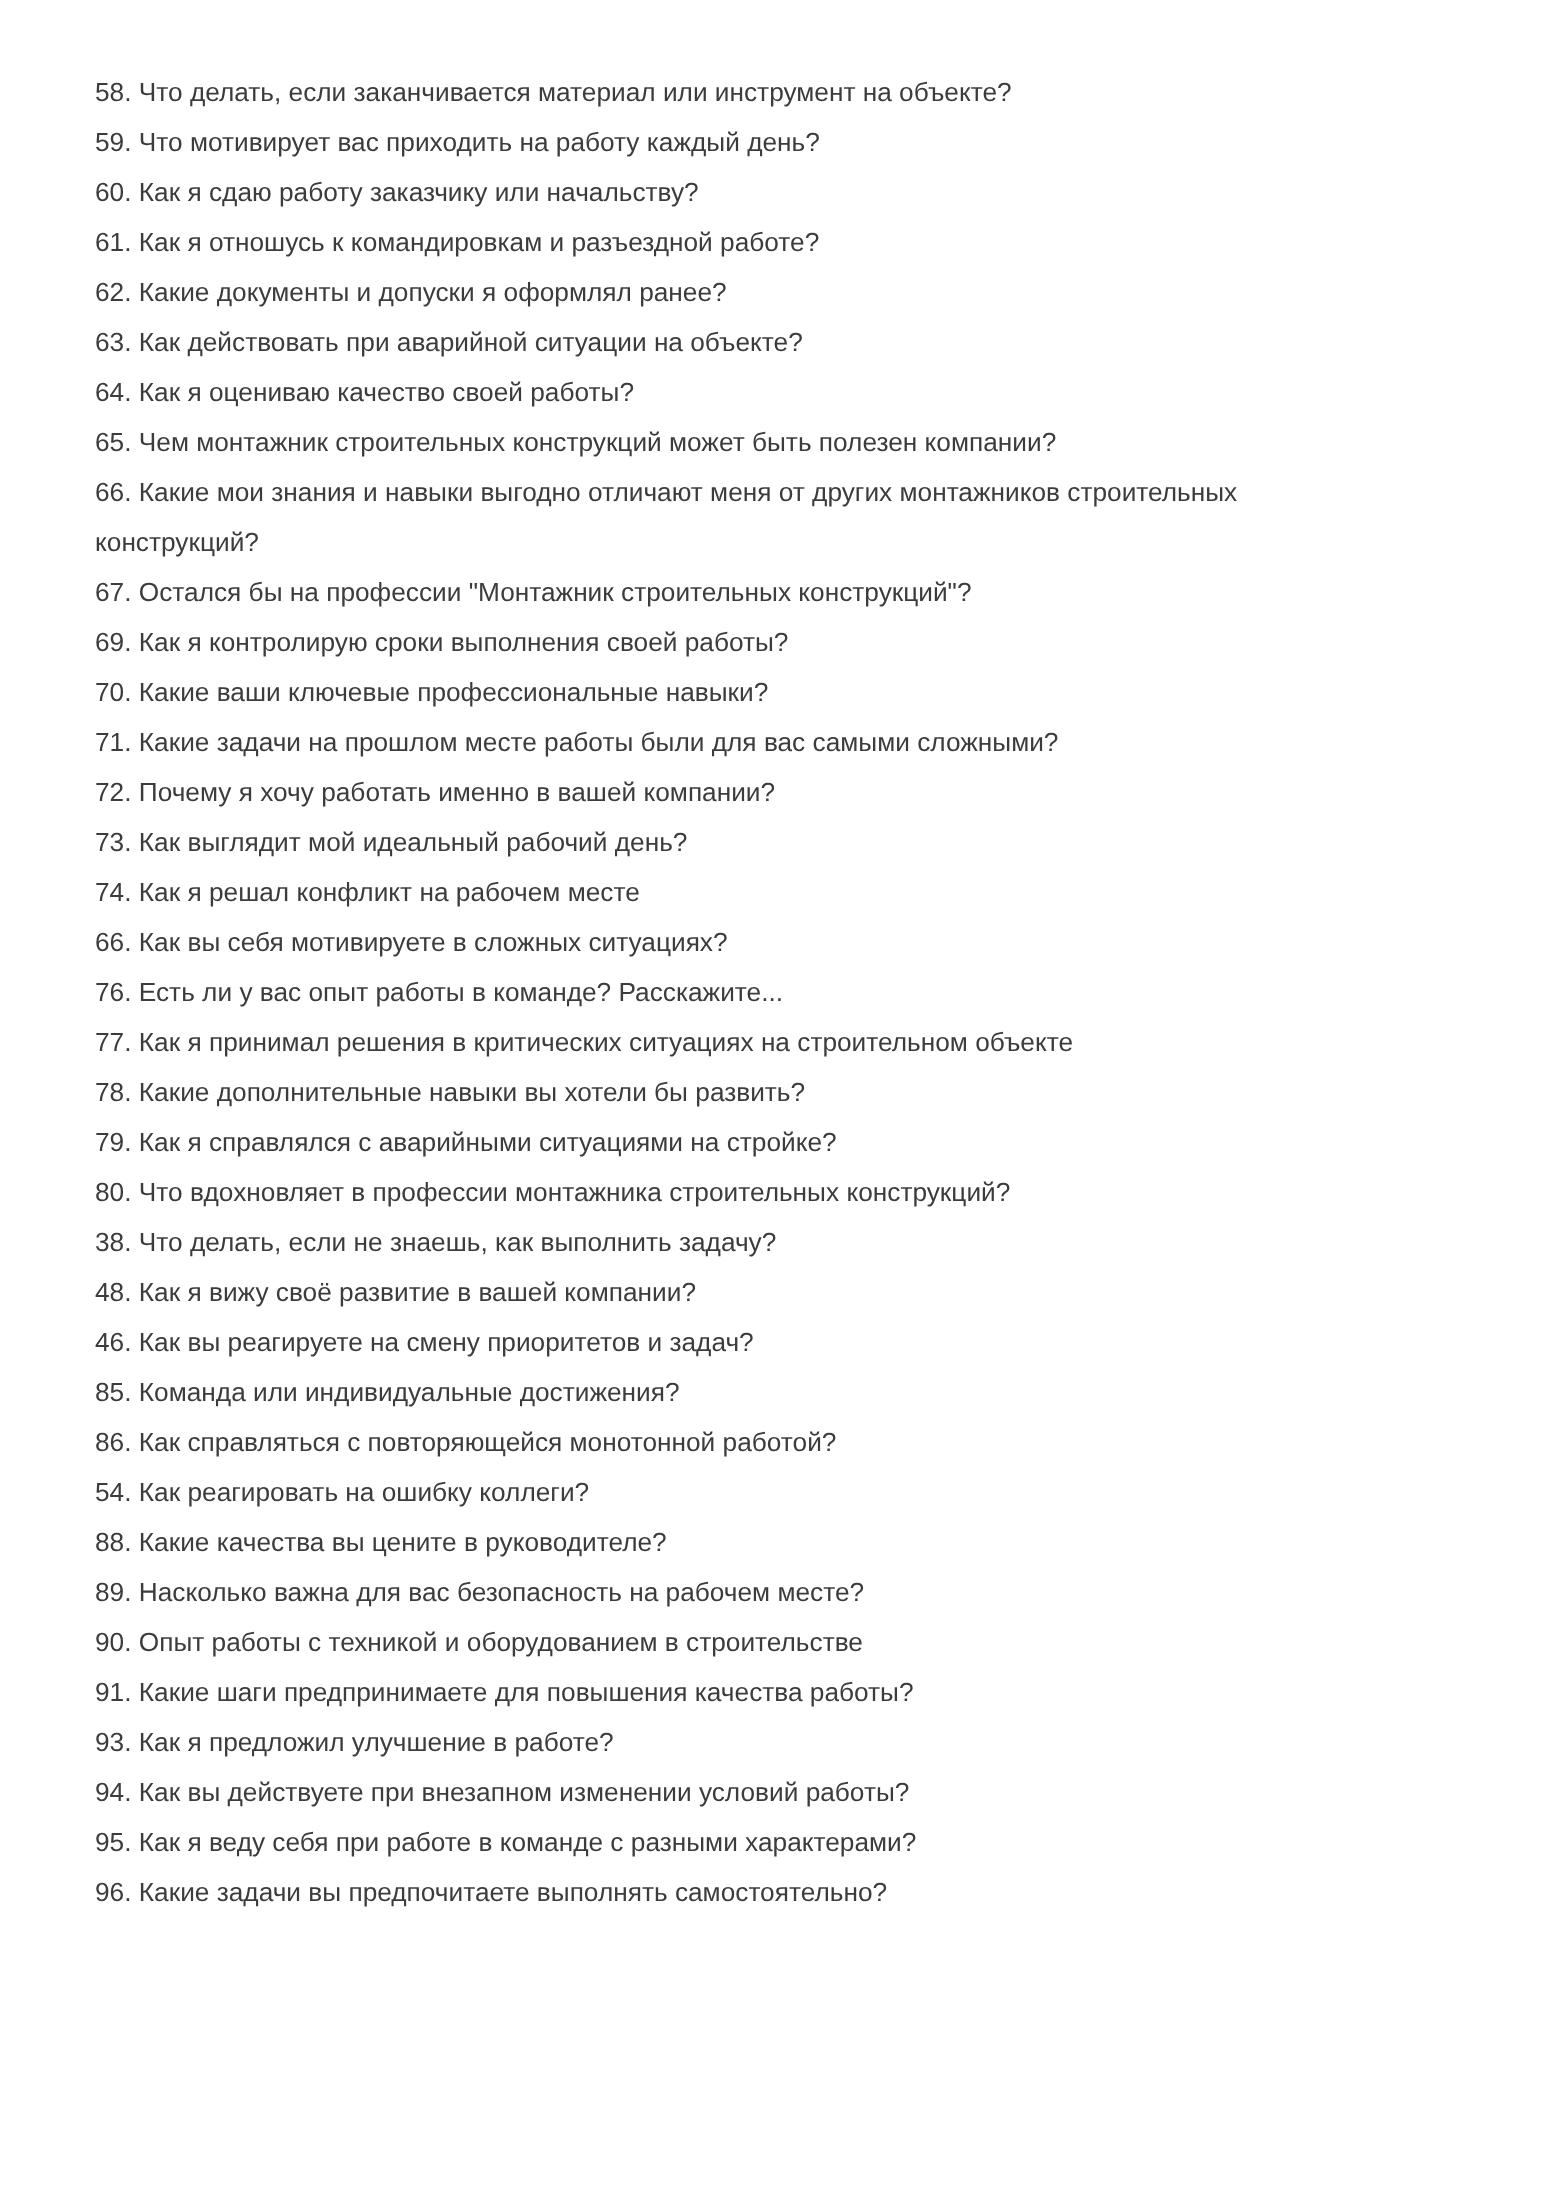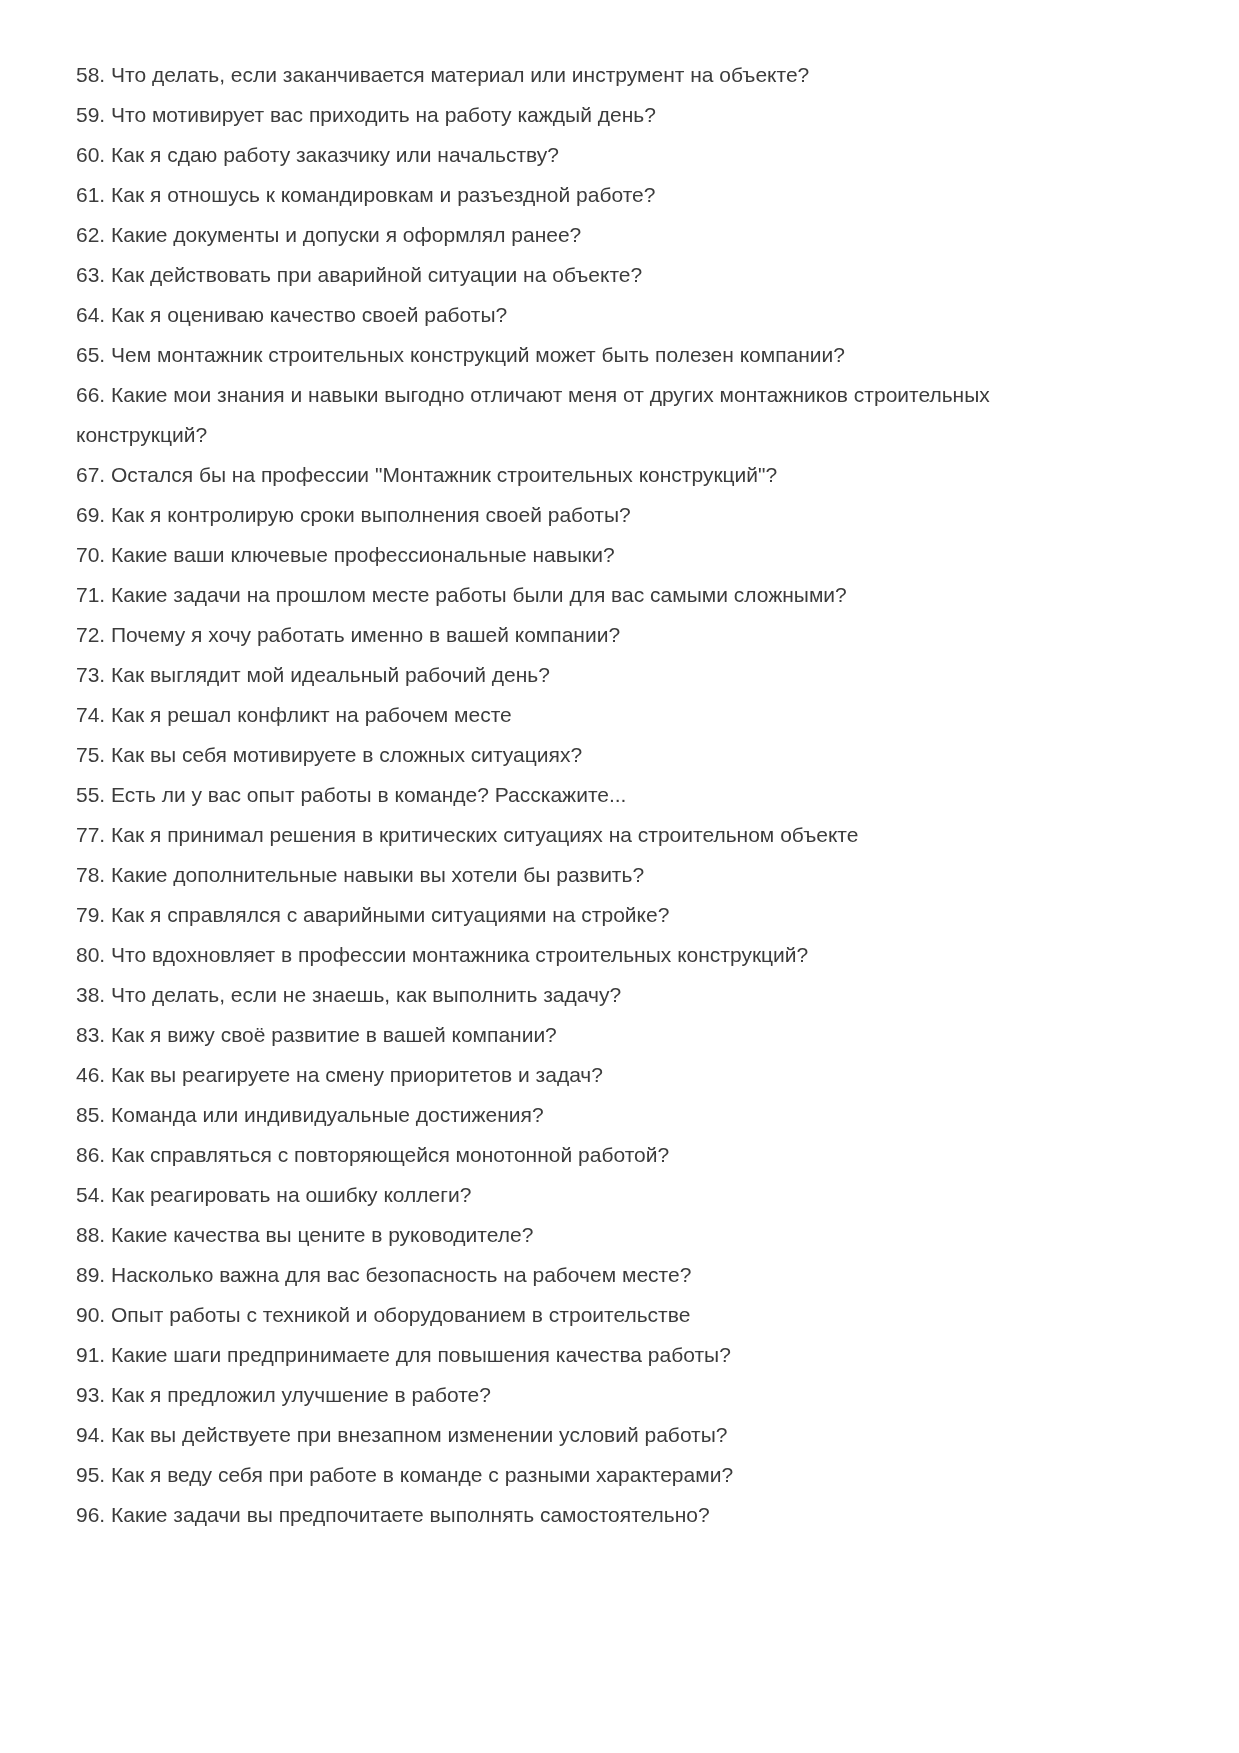--- a/index.html
+++ b/index.html
@@ -39,28 +39,28 @@
     <p class="question">64. Как я оцениваю качество своей работы?</p>
     <p class="question">65. Чем монтажник строительных конструкций может быть полезен компании?</p>
     <p class="question">66. Какие мои знания и навыки выгодно отличают меня от других монтажников строительных конструкций?</p>
     <p class="question">67. Остался бы на профессии "Монтажник строительных конструкций"?</p>
     <p class="question">69. Как я контролирую сроки выполнения своей работы?</p>
     <p class="question">70. Какие ваши ключевые профессиональные навыки?</p>
     <p class="question">71. Какие задачи на прошлом месте работы были для вас самыми сложными?</p>
     <p class="question">72. Почему я хочу работать именно в вашей компании?</p>
     <p class="question">73. Как выглядит мой идеальный рабочий день?</p>
     <p class="question">74. Как я решал конфликт на рабочем месте</p>
-    <p class="question">75. Как вы себя мотивируете в сложных ситуациях?</p>
-    <p class="question">55. Есть ли у вас опыт работы в команде? Расскажите...</p>
+    <p class="question">66. Как вы себя мотивируете в сложных ситуациях?</p>
+    <p class="question">76. Есть ли у вас опыт работы в команде? Расскажите...</p>
     <p class="question">77. Как я принимал решения в критических ситуациях на строительном объекте</p>
     <p class="question">78. Какие дополнительные навыки вы хотели бы развить?</p>
     <p class="question">79. Как я справлялся с аварийными ситуациями на стройке?</p>
     <p class="question">80. Что вдохновляет в профессии монтажника строительных конструкций?</p>
     <p class="question">38. Что делать, если не знаешь, как выполнить задачу?</p>
-    <p class="question">83. Как я вижу своё развитие в вашей компании?</p>
+    <p class="question">48. Как я вижу своё развитие в вашей компании?</p>
     <p class="question">46. Как вы реагируете на смену приоритетов и задач?</p>
     <p class="question">85. Команда или индивидуальные достижения?</p>
     <p class="question">86. Как справляться с повторяющейся монотонной работой?</p>
     <p class="question">54. Как реагировать на ошибку коллеги?</p>
     <p class="question">88. Какие качества вы цените в руководителе?</p>
     <p class="question">89. Насколько важна для вас безопасность на рабочем месте?</p>
     <p class="question">90. Опыт работы с техникой и оборудованием в строительстве</p>
     <p class="question">91. Какие шаги предпринимаете для повышения качества работы?</p>
     <p class="question">93. Как я предложил улучшение в работе?</p>
     <p class="question">94. Как вы действуете при внезапном изменении условий работы?</p>

